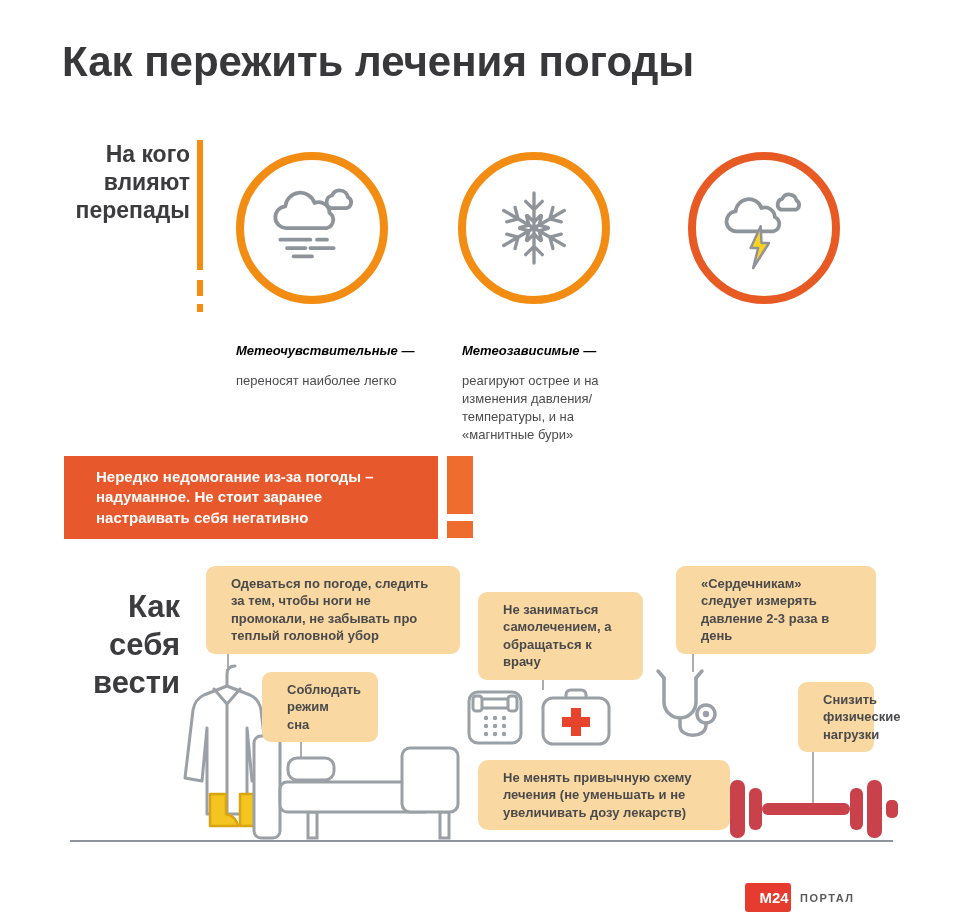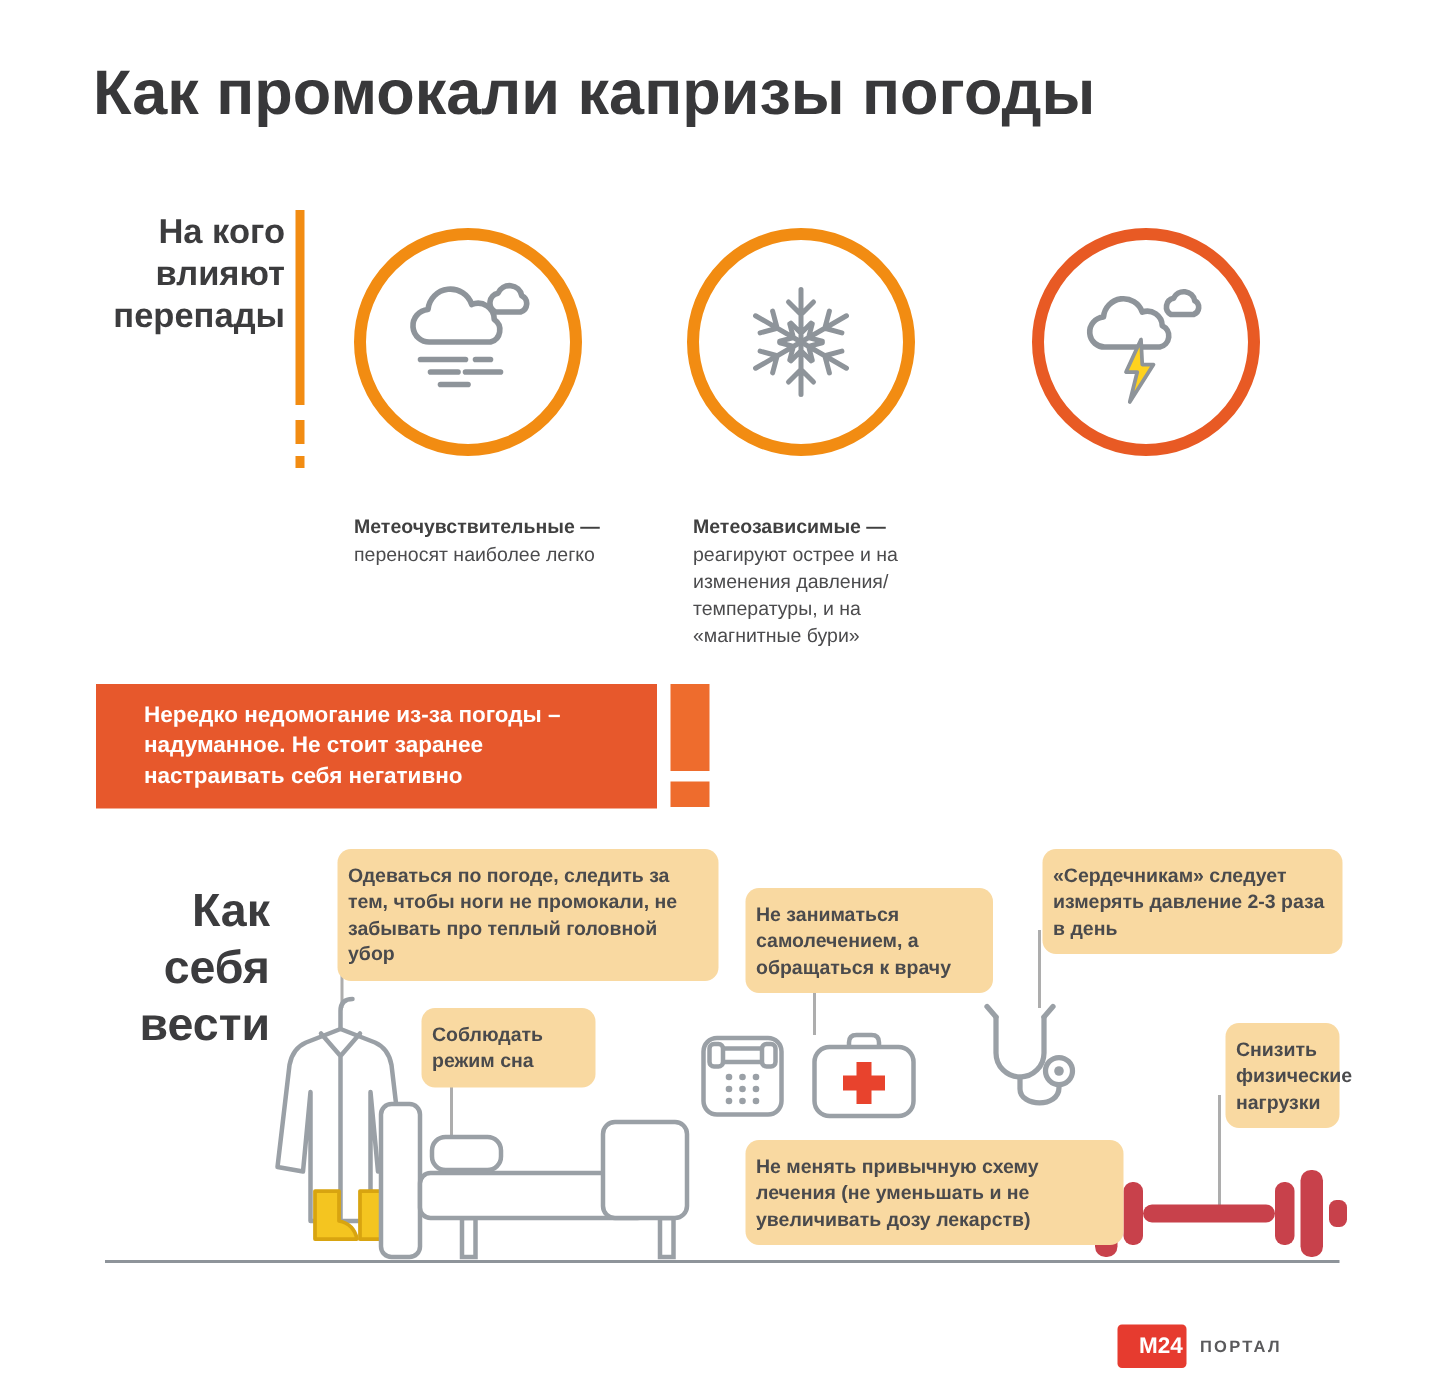--- a/index.html
+++ b/index.html
@@ -20,21 +20,21 @@
 
   .circle { position:absolute; width:152px; height:152px; border-radius:50%;
             display:flex; align-items:center; justify-content:center; background:#fff; }
   .ring-orange { border:8px solid #F28C12; }
   .ring-red    { border:8px solid #E85A24; }
   .c1 { left:236px; top:152px; }
   .c2 { left:458px; top:152px; }
   .c3 { left:688px; top:152px; }
 
   .itext { position:absolute; top:342px; font-size:13px; line-height:1.38; color:#4b4b4d; }
-  .itext .term { display:block; font-weight:700; color:#404040; margin-bottom:1px; }
+  .itext .term { display:block; font-weight:700; color:#000000; margin-bottom:12px;font-style:italic; }
   .t1 { left:236px; width:195px; }
   .t2 { left:462px; width:180px; }
   .t3 { left:688px; width:224px; }
 
   
   .warning { position:absolute; left:64px; top:456px; width:374px; min-height:80px;
              background:#E7582C; color:#ffffff; font-size:15px; font-weight:700;
              line-height:1.35; padding:11px 32px; }
   .excl-bar { position:absolute; left:447px; top:456px; width:26px; height:58px; background:#EE6C2D; }
   .excl-dot { position:absolute; left:447px; top:521px; width:26px; height:17px; background:#EE6C2D; }
@@ -46,43 +46,43 @@
   .conn { position:absolute; width:2px; background:#ADADAD; z-index:1; }
   .connA { left:227px; top:630px; height:42px; }
   .connB { left:300px; top:700px; height:60px; }
   .connC { left:542px; top:630px; height:60px; }
   .connD { left:692px; top:620px; height:52px; }
   .connE { left:812px; top:730px; height:76px; }
 
   .art { position:absolute; z-index:2; }
 
   .bubble { position:absolute; z-index:3; background:#F9D9A1; border-radius:9px;
-            padding:9px 7px; font-size:13px; font-weight:700; line-height:1.34; color:#4a4a4c;margin-left:19px; }
+            padding:9px 25px; font-size:13px; font-weight:700; line-height:1.34; color:#4a4a4c; }
   .bA { left:206px; top:566px; width:254px; }
   .bB { left:262px; top:672px; width:116px; }
   .bC { left:478px; top:592px; width:165px; }
   .bD { left:676px; top:566px; width:200px; }
   .bE { left:798px; top:682px; width:76px; }
-  .bF { left:478px; top:760px; width:252px; }
+  .bF { left:478px; top:760px; width:252px;border-radius:10px; }
 
   .ground { position:absolute; left:70px; top:840px; width:823px; height:2px; background:#8E949A; }
 
   
   .logo { position:absolute; left:745px; top:883px; width:46px; height:29px; background:#E63B2F;
           border-radius:3px; color:#fff; font-size:15px; font-weight:700;
           display:flex; align-items:center; justify-content:center;padding-left:12px; }
   .portal { position:absolute; left:800px; top:892px; font-size:11px; font-weight:700;
             letter-spacing:1.5px; color:#5a5a5c; }
 </style>
 </head>
 <body>
 
 <div class="canvas">
 
-  <h1 class="title">Как промокали капризы погоды</h1>
+  <h1 class="title">Как пережить лечения погоды</h1>
 
   <div class="s1-label">На кого влияют перепады</div>
   <div class="s1-bar main"></div>
   <div class="s1-bar d1"></div>
   <div class="s1-bar d2"></div>
 
   <div class="circle ring-orange c1">
     <svg width="100" height="100" viewBox="0 0 120 120">
       <g fill="none" stroke="#8E949A" stroke-width="4.5" stroke-linecap="round" stroke-linejoin="round">
         <path d="M30 60 a13 13 0 0 1 -2 -26 a18 18 0 0 1 35 -4 a13 13 0 0 1 18 12 a10 10 0 0 1 -3 18 z"></path>

